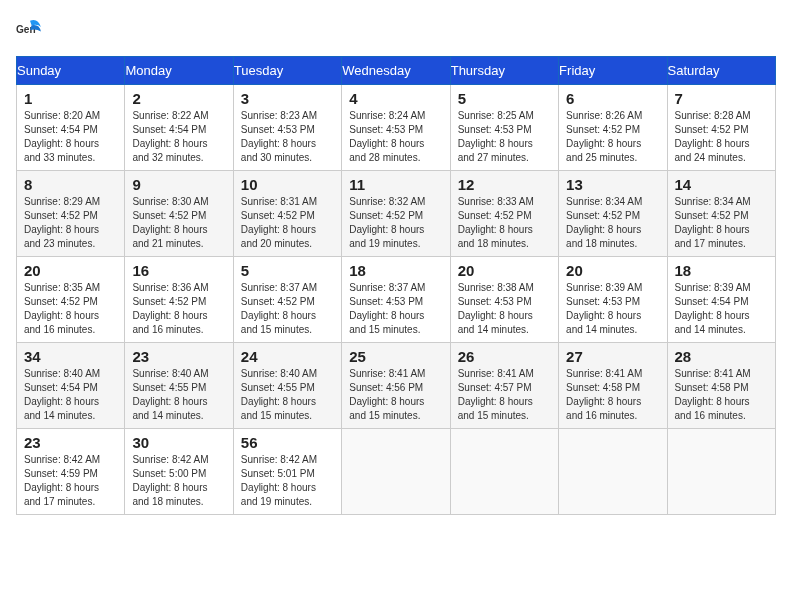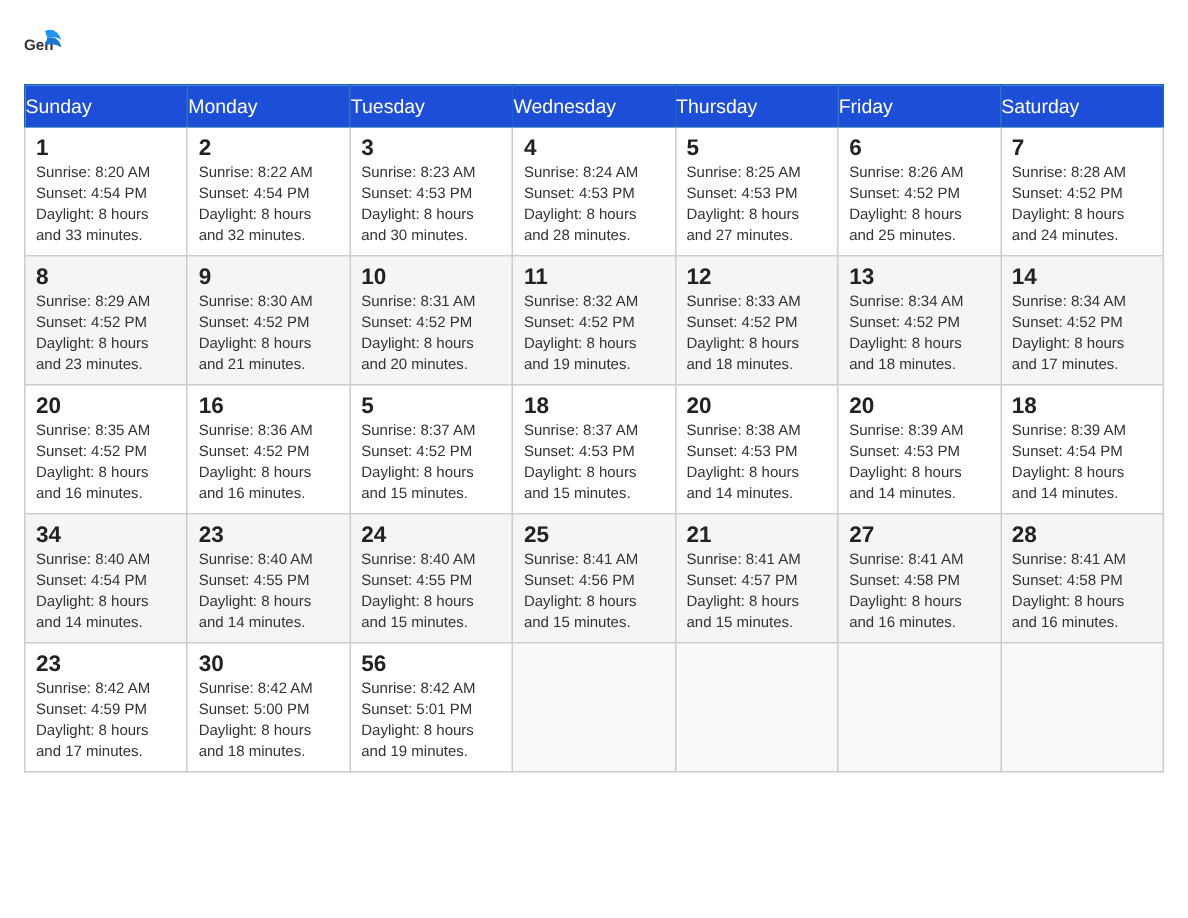--- a/index.html
+++ b/index.html
@@ -324,21 +324,21 @@
       </td>
         <td>
         <span class="day-num">25</span>
         <div class="day-detail">
           Sunrise: 8:41 AM<br>
           Sunset: 4:56 PM<br>
           Daylight: 8 hours and 15 minutes.
         </div>
       </td>
         <td>
-        <span class="day-num">21</span>
+        <span class="day-num">26</span>
         <div class="day-detail">
           Sunrise: 8:41 AM<br>
           Sunset: 4:57 PM<br>
           Daylight: 8 hours and 15 minutes.
         </div>
       </td>
         <td>
         <span class="day-num">27</span>
         <div class="day-detail">
           Sunrise: 8:41 AM<br>

